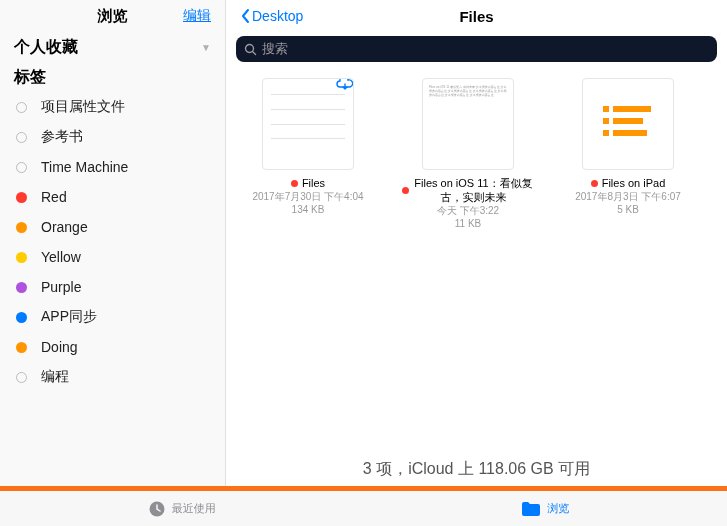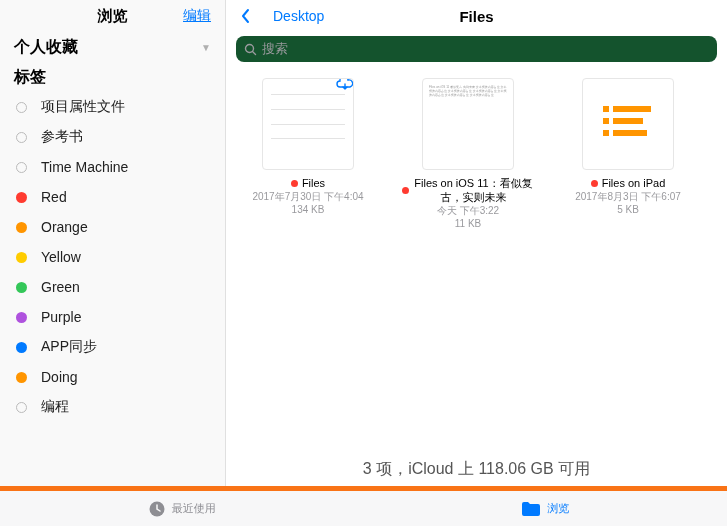--- a/index.html
+++ b/index.html
@@ -92,33 +92,32 @@
       align-items: center;
       padding: 0 14px;
       position: relative;
     }
     .back-btn {
       color: #007aff;
       font-size: 14px;
       display: flex;
       align-items: center;
       cursor: pointer;
-      gap: 21px;
     }
     .main-title {
       position: absolute;
       left: 50%;
       transform: translateX(-50%);
       font-size: 15px;
       font-weight: 600;
     }
     .searchbar {
       margin: 4px 10px 8px;
       height: 26px;
-      background: #14532d;
+      background: #0f172a;
       border-radius: 8px;
       display: flex;
       align-items: center;
       padding: 0 8px;
       color: #9a9a9e;
       font-size: 13px;
     }
     .searchbar svg { margin-right: 5px; }
 
     .grid {
@@ -245,24 +244,20 @@
       </div>
       <div class="tag-row">
         <span class="tag-dot" style="background: rgb(255, 149, 0);"></span>
         <span class="tag-label">Orange</span>
       </div>
       <div class="tag-row">
         <span class="tag-dot" style="background: rgb(255, 204, 0);"></span>
         <span class="tag-label">Yellow</span>
       </div>
       <div class="tag-row">
-        <span class="tag-dot" style="background: rgb(52, 199, 89);"></span>
-        <span class="tag-label">Green</span>
-      </div>
-      <div class="tag-row">
         <span class="tag-dot" style="background: rgb(175, 82, 222);"></span>
         <span class="tag-label">Purple</span>
       </div>
       <div class="tag-row">
         <span class="tag-dot" style="background: rgb(0, 122, 255);"></span>
         <span class="tag-label">APP同步</span>
       </div>
       <div class="tag-row">
         <span class="tag-dot" style="background: rgb(255, 149, 0);"></span>
         <span class="tag-label">Doing</span>

